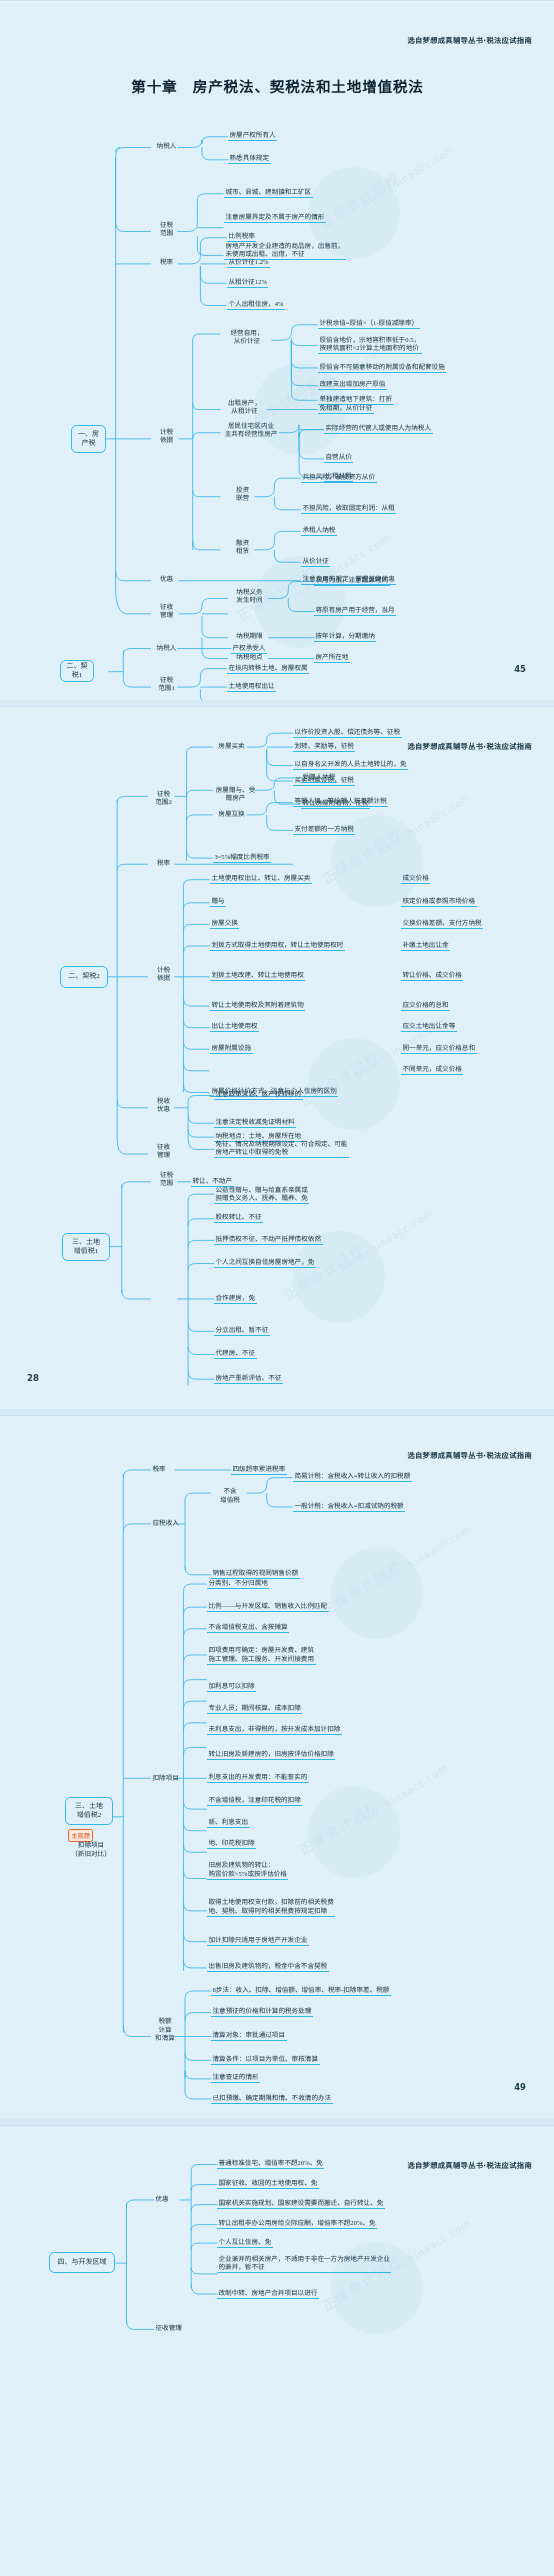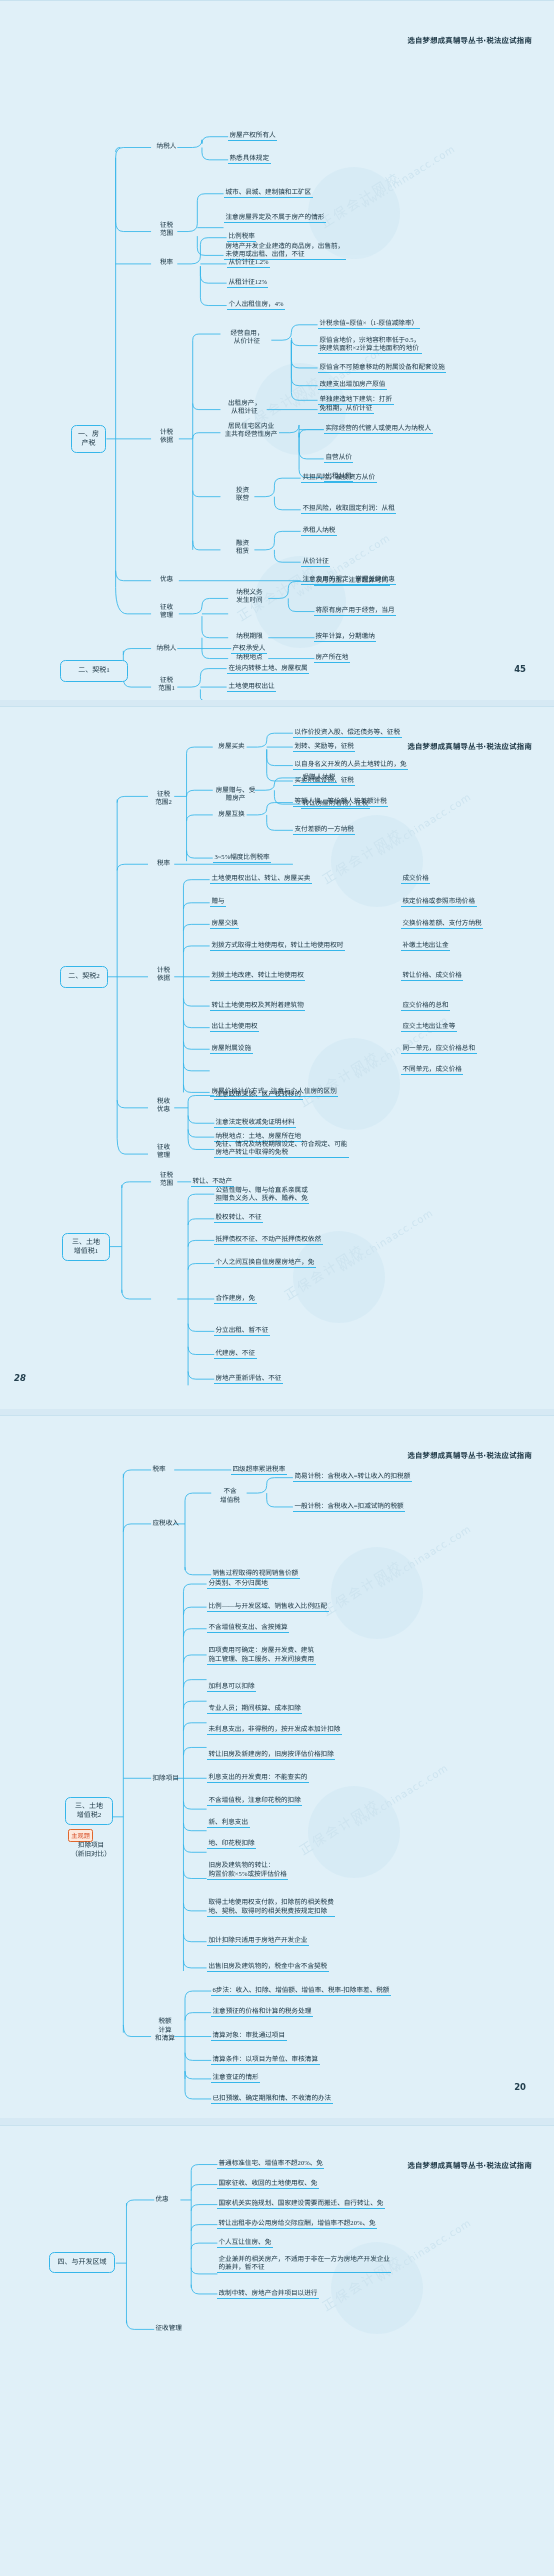--- a/index.html
+++ b/index.html
@@ -38,21 +38,21 @@
     font-family:"DejaVu Sans","Liberation Sans",sans-serif;
   }
   .page-num{
     position:absolute;
     font-size:8.5px;
     font-weight:bold;
     color:#24404f;
     font-family:"DejaVu Sans","Liberation Sans",sans-serif;
   }
   .page-num.right{right:29px;bottom:26px;}
-  .page-num.left{left:14px;bottom:26px;font-style:italic;}
+  .page-num.left{left:27px;bottom:26px;}
 
   .chapter-title{
     position:absolute;
     top:74px;left:0;right:0;
     text-align:center;
     font-size:14.6px;
     font-weight:bold;
     letter-spacing:0.8px;
     color:#0e2431;
   }
@@ -119,20 +119,21 @@
     background:#fde9dd;
   }
 </style>
 </head>
 <body>
 
 <div class="doc">
 
   <section class="page p1">
     <div class="page-header">选自梦想成真辅导丛书·税法应试指南</div>
+    <div class="chapter-title">第十章　房产税法、契税法和土地增值税法</div>
     <div class="page-num right">45</div>
 
     <div class="wm" style="left:308px;top:166px;">
       <div class="ring"></div>
       <div class="txt big" style="left:6.2px;top:23px;">正保会计网校</div>
       <div class="txt" style="left:46px;top:3.9px;">www.chinaacc.com</div>
     </div>
     <div class="wm" style="left:254px;top:362px;">
       <div class="ring"></div>
       <div class="txt big" style="left:-19px;top:31px;">正保会计网校</div>
@@ -294,21 +295,21 @@
 
       <div class="node ctr" style="left:228px;top:587px;width:40px;">纳税义务
 发生时间</div>
       <div class="node ctr" style="left:228px;top:631px;width:40px;">纳税期限</div>
       <div class="node ctr" style="left:228px;top:652px;width:40px;">纳税地点</div>
       <div class="node u" style="left:314px;top:575px;">次月为主，注意起算时间</div>
       <div class="node u" style="left:314px;top:605px;">将原有房产用于经营，当月</div>
       <div class="node u" style="left:314px;top:631px;">按年计算，分期缴纳</div>
       <div class="node u" style="left:314px;top:652px;">房产所在地</div>
 
-      <div class="rootbox" style="left:60px;top:659px;width:68px;height:21.6px;">二、契税1</div>
+      <div class="rootbox" style="left:60px;top:659px;width:34px;height:21.6px;">二、契税1</div>
       <div class="node ctr" style="left:151px;top:643px;width:28px;">纳税人</div>
       <div class="node ctr" style="left:151px;top:675px;width:28px;">征税
 范围1</div>
       <div class="node u" style="left:231px;top:643px;">产权承受人</div>
       <div class="node u" style="left:227px;top:663px;">在境内转移土地、房屋权属</div>
       <div class="node u" style="left:227px;top:681px;">土地使用权出让</div>
     </div>
   </section>
 
   <div class="gap"></div>
@@ -471,21 +472,21 @@
       <div class="node u" style="left:214px;top:619px;">分立出租、暂不征</div>
       <div class="node u" style="left:214px;top:642px;">代建房、不征</div>
       <div class="node u" style="left:214px;top:667px;">房地产重新评估、不征</div>
     </div>
   </section>
 
   <div class="gap"></div>
 
   <section class="page p3">
     <div class="page-header">选自梦想成真辅导丛书·税法应试指南</div>
-    <div class="page-num right">20</div>
+    <div class="page-num right">49</div>
 
     <div class="wm" style="left:331px;top:131px;">
       <div class="ring"></div>
       <div class="txt big" style="left:-15.4px;top:31px;">正保会计网校</div>
       <div class="txt" style="left:39px;top:3.9px;">www.chinaacc.com</div>
     </div>
     <div class="wm" style="left:308px;top:370px;">
       <div class="ring"></div>
       <div class="txt big" style="left:-15.4px;top:31px;">正保会计网校</div>
       <div class="txt" style="left:39px;top:3.9px;">www.chinaacc.com</div>

